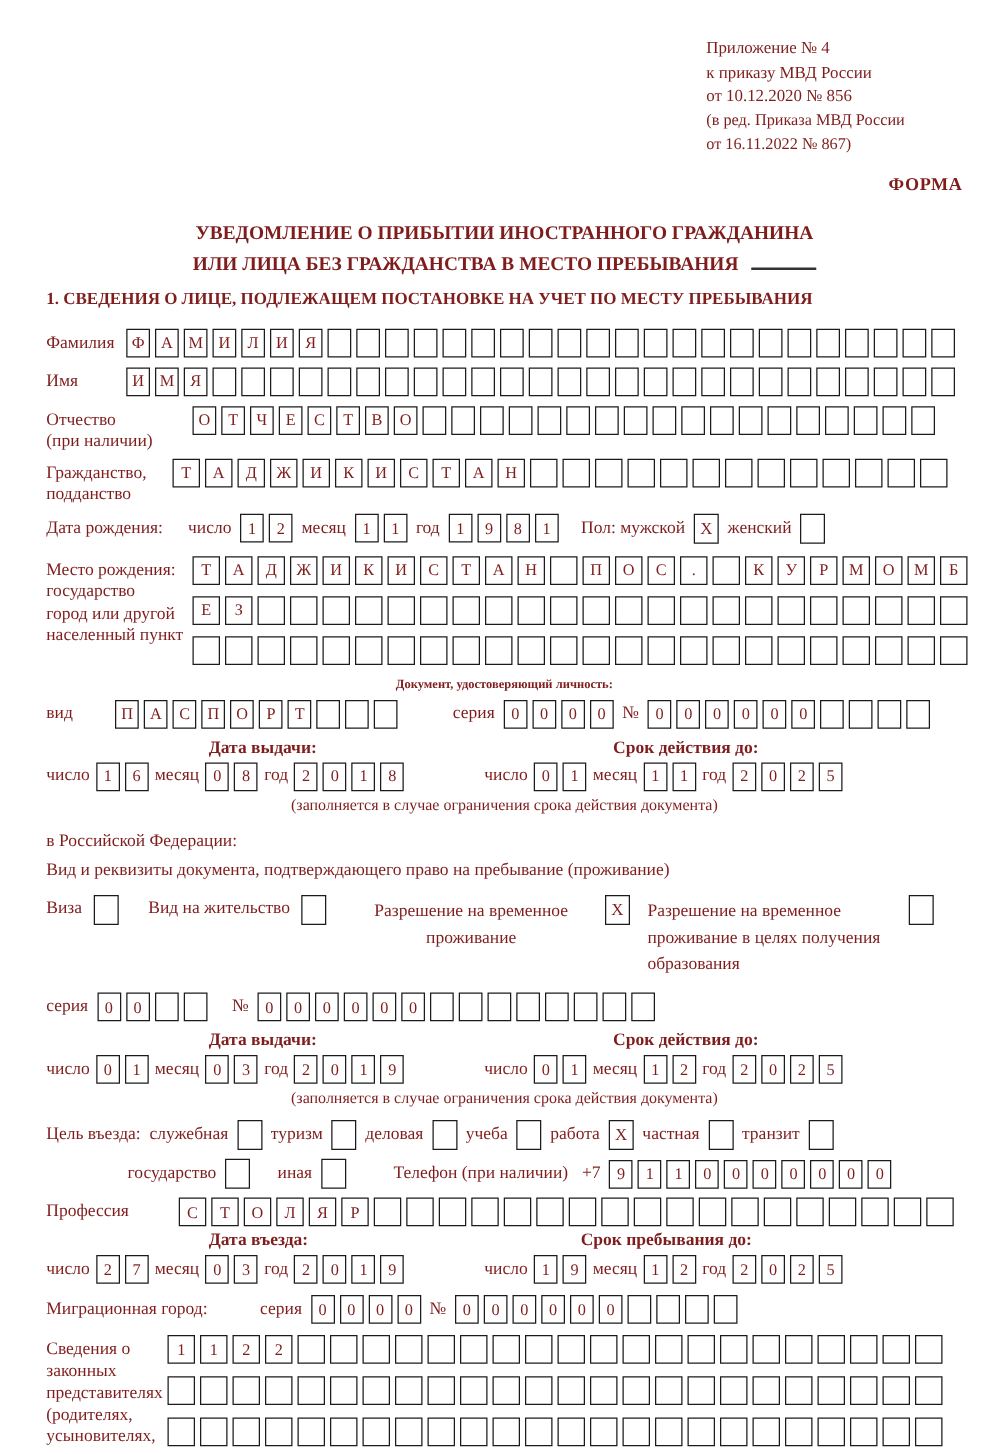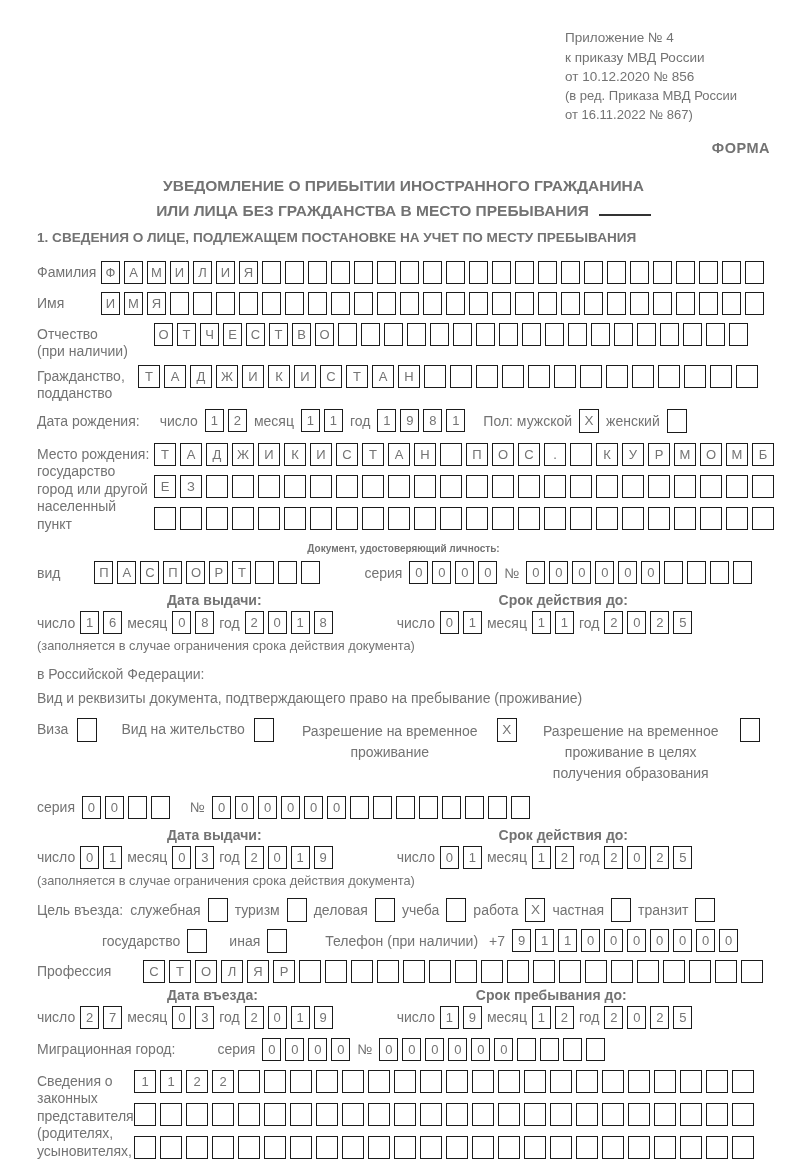--- a/index.html
+++ b/index.html
@@ -1,18 +1,18 @@
 <!DOCTYPE html>
 <html><head>
 <meta charset="utf-8">
 <style>
   html,body{margin:0;padding:0;background:#fff;}
   .page{position:relative;width:800px;height:1163px;box-sizing:border-box;
-        padding:28px 30px 10px 37px;background:#fff;color:#737373;
-        font-family:Liberation Sans, sans-serif;font-size:14px;overflow:hidden;}
+        padding:28px 30px 10px 37px;background:#fff;color:#7f1d1d;
+        font-family:Liberation Serif, serif;font-size:14px;overflow:hidden;}
   .appendix{margin-left:528px;font-size:13.5px;line-height:1.45;}
   .appendix .ed{font-size:13px;}
   .forma{text-align:right;font-weight:bold;margin-top:16px;font-size:14.5px;letter-spacing:.5px;}
   .title{margin-top:18px;text-align:center;font-weight:bold;font-size:15.5px;line-height:1.6;}
   .title-underline{display:inline-block;width:52px;border-bottom:2.5px solid #333;margin-left:10px;vertical-align:baseline;}
   .sec-heading{margin-top:6px;font-weight:bold;font-size:13.6px;}
   .form-body{margin-top:16px;}
   .frow{display:flex;align-items:flex-start;margin-bottom:8px;}
   .flabel{flex:none;line-height:17.5px;padding-top:3px;}
   .w64{width:64px}.w101{width:101px}.w117{width:117px}.w107{width:106px}.w97{width:97px}
@@ -23,27 +23,27 @@
   .checkbox{flex:none;box-sizing:border-box;width:20px;height:24px;border:1.8px solid #1b1b1b;
         display:inline-flex;align-items:center;justify-content:center;font-size:13.5px;background:#fff;}
   .inline-row{display:flex;align-items:center;gap:7px;margin-bottom:8px;}
   .stack{display:flex;flex-direction:column;gap:9px;}
   .doc-heading{text-align:center;font-weight:bold;font-size:10px;margin:10px 0 7px;}
   .dheads{display:flex;font-weight:bold;margin-bottom:3px;}
   .dh1{margin-left:130px;} .dh2{margin-left:237px;}
   .dline{display:flex;align-items:center;}
   .dgroup{display:flex;align-items:center;gap:5px;}
   .dgap{width:64px;flex:none;}
-  .note-right{text-align:left;font-size:12.8px;margin:4px 0 10px;}
+  .note-right{text-align:center;font-size:12.8px;margin:4px 0 10px;}
   .intro{line-height:1.65;margin-top:2px;}
   .res-opts{display:flex;align-items:flex-start;margin:8px 0 12px;}
   .opt{display:flex;align-items:flex-start;gap:9px;}
   .opt .optlbl{padding-top:3px;}
   .optlbl.c2{width:196px;text-align:center;line-height:1.5;}
-  .optlbl.c3{width:200px;text-align:center;line-height:1.5;}
+  .optlbl.c3{width:200px;text-align:left;line-height:1.5;}
   .ml24{margin-left:24px}.ml26{margin-left:18px}.ml18{margin-left:14px}
   .purpose .lbl{flex:none;} .purpose{flex-wrap:nowrap;}
   .ph-prefix{margin-left:4px;}
 </style>
 </head>
 <body>
 
 <div class="page">
 
   <div class="appendix">

